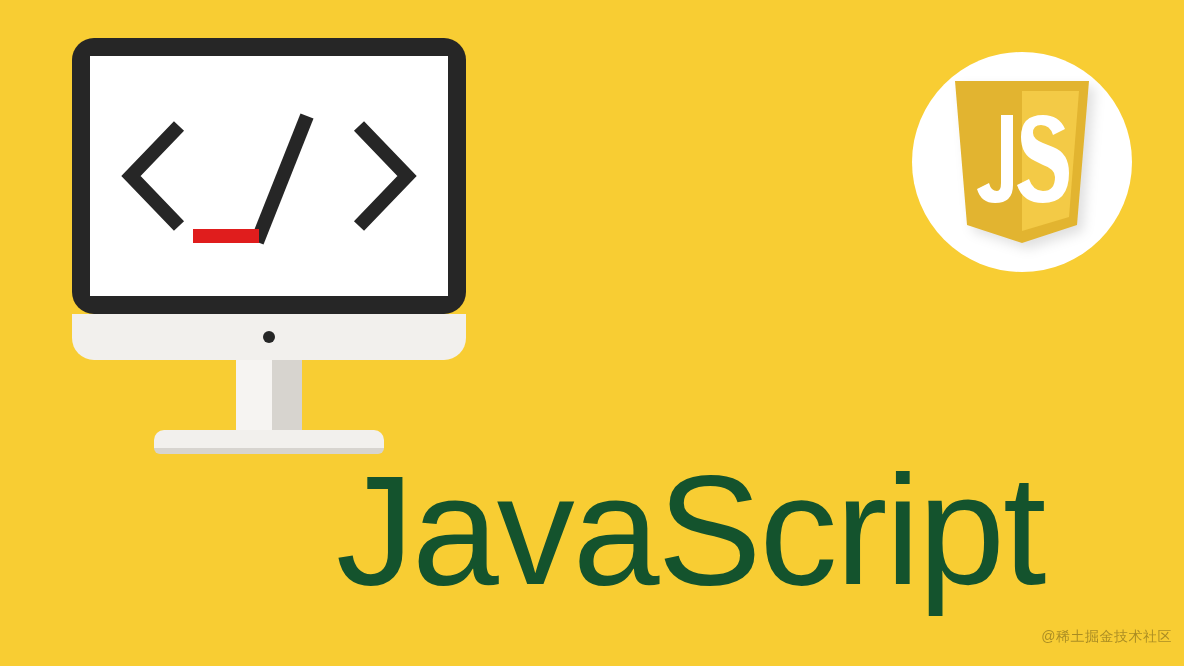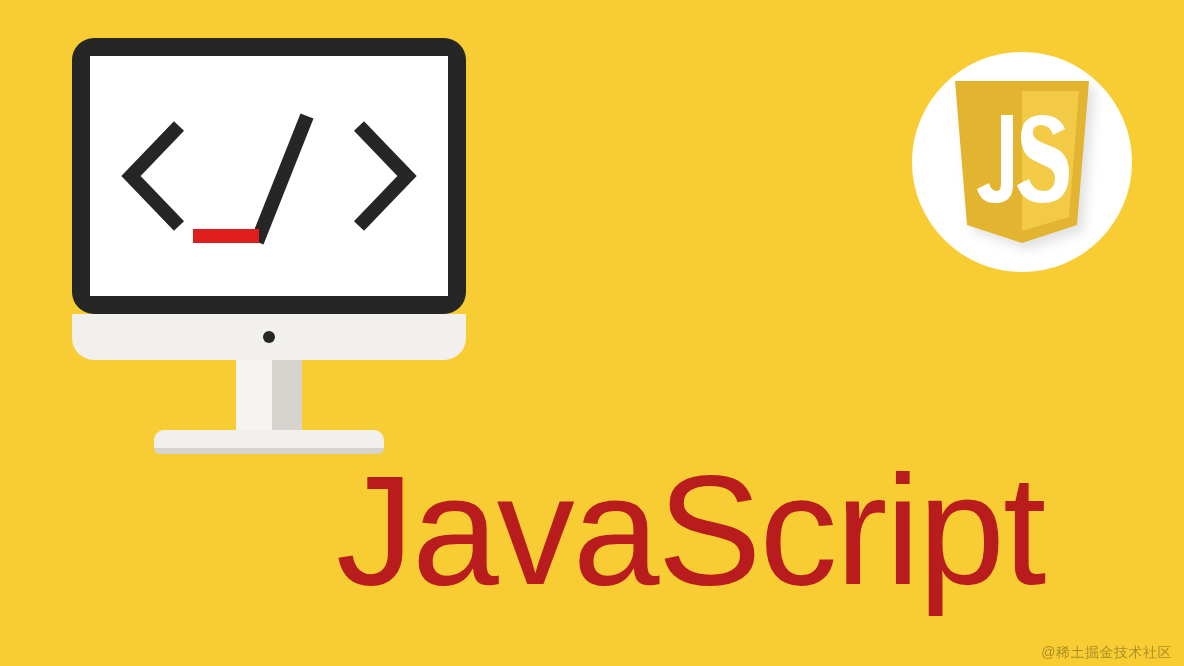--- a/index.html
+++ b/index.html
@@ -76,21 +76,21 @@
   }
 
   
   .title {
     position: absolute;
     left: 336px;
     top: 452px;
     font-size: 156px;
     line-height: 1;
     font-weight: 400;
-    color: #b91c1c;
+    color: #14532d;
     letter-spacing: -2px;
   }
 
   
   .badge {
     position: absolute;
     right: 52px;
     top: 52px;
     width: 220px;
     height: 220px;
@@ -99,21 +99,21 @@
     display: flex;
     align-items: center;
     justify-content: center;
   }
   .badge svg { filter: drop-shadow(6px 6px 6px rgba(0,0,0,0.12)); }
 
   
   .watermark {
     position: absolute;
     right: 12px;
-    bottom: 4px;
+    bottom: 20px;
     font-size: 14px;
     color: rgba(0,0,0,0.32);
     letter-spacing: 0.5px;
   }
 </style>
 </head>
 <body>
 
 <div class="monitor">
   <div class="bezel">

